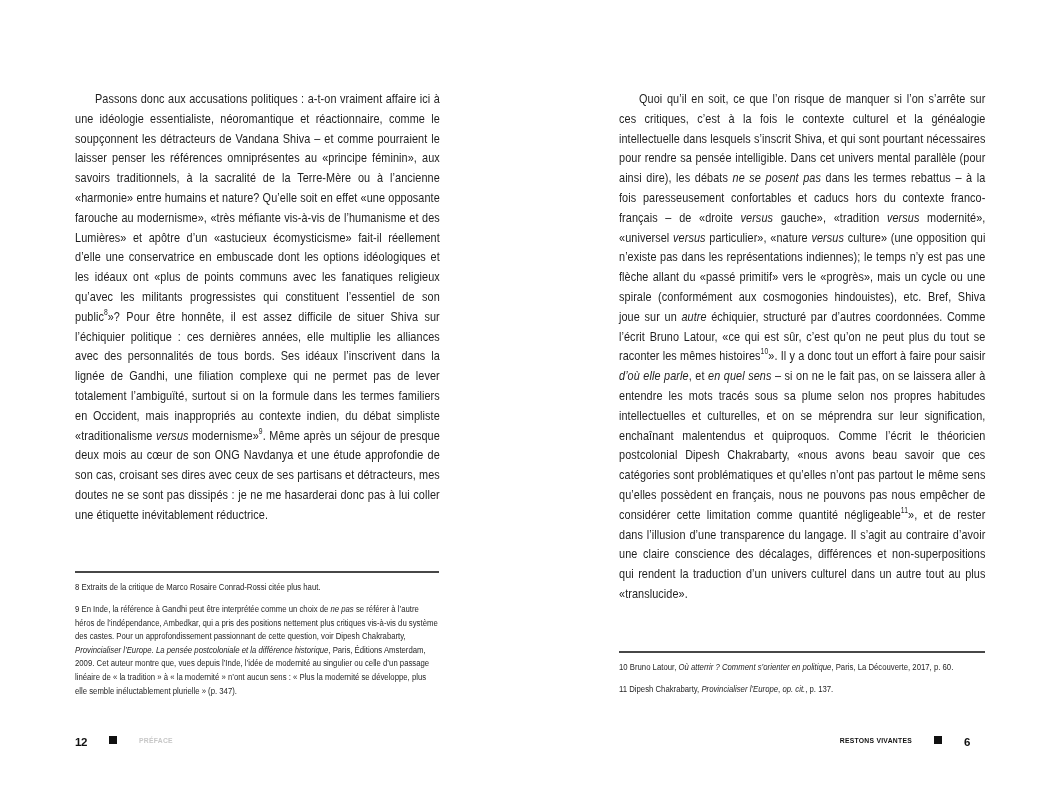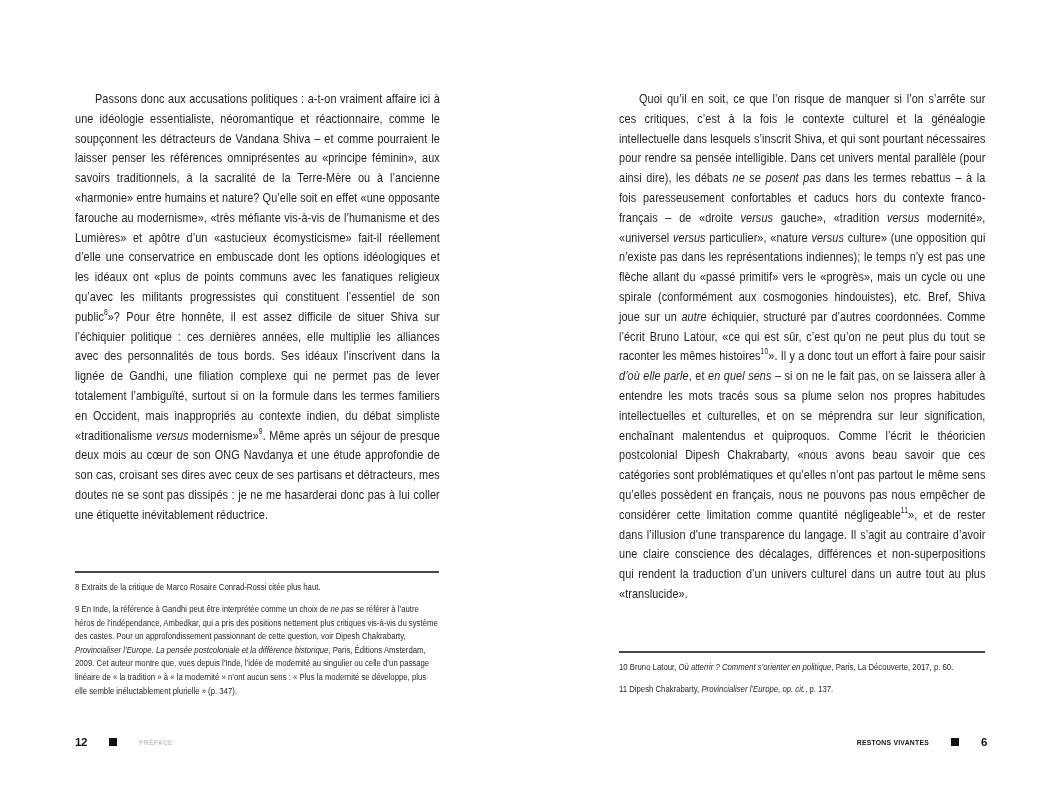--- a/index.html
+++ b/index.html
@@ -48,26 +48,25 @@
   }
   #left-fn  { left: 75px;  top: 580px; width: 456px; }
   #right-fn { left: 619px; top: 660px; width: 458px; }
   .fn-block p { margin: 0 0 8.5px 0; }
 
   
   .footer {
     position: absolute;
     top: 736px;
     display: flex;
-    align-items: center;
     gap: 22px;
     white-space: nowrap;
   }
   #left-footer  { left: 75px; }
-  #right-footer { right: 71px; }
+  #right-footer { right: 88px; }
   .page-num {
     font-size: 11.5px;
     font-weight: bold;
     color: #111111;
     letter-spacing: -0.3px;
   }
   .footer-square {
     width: 8px; height: 8px;
     background: #111111;
     display: inline-block;

